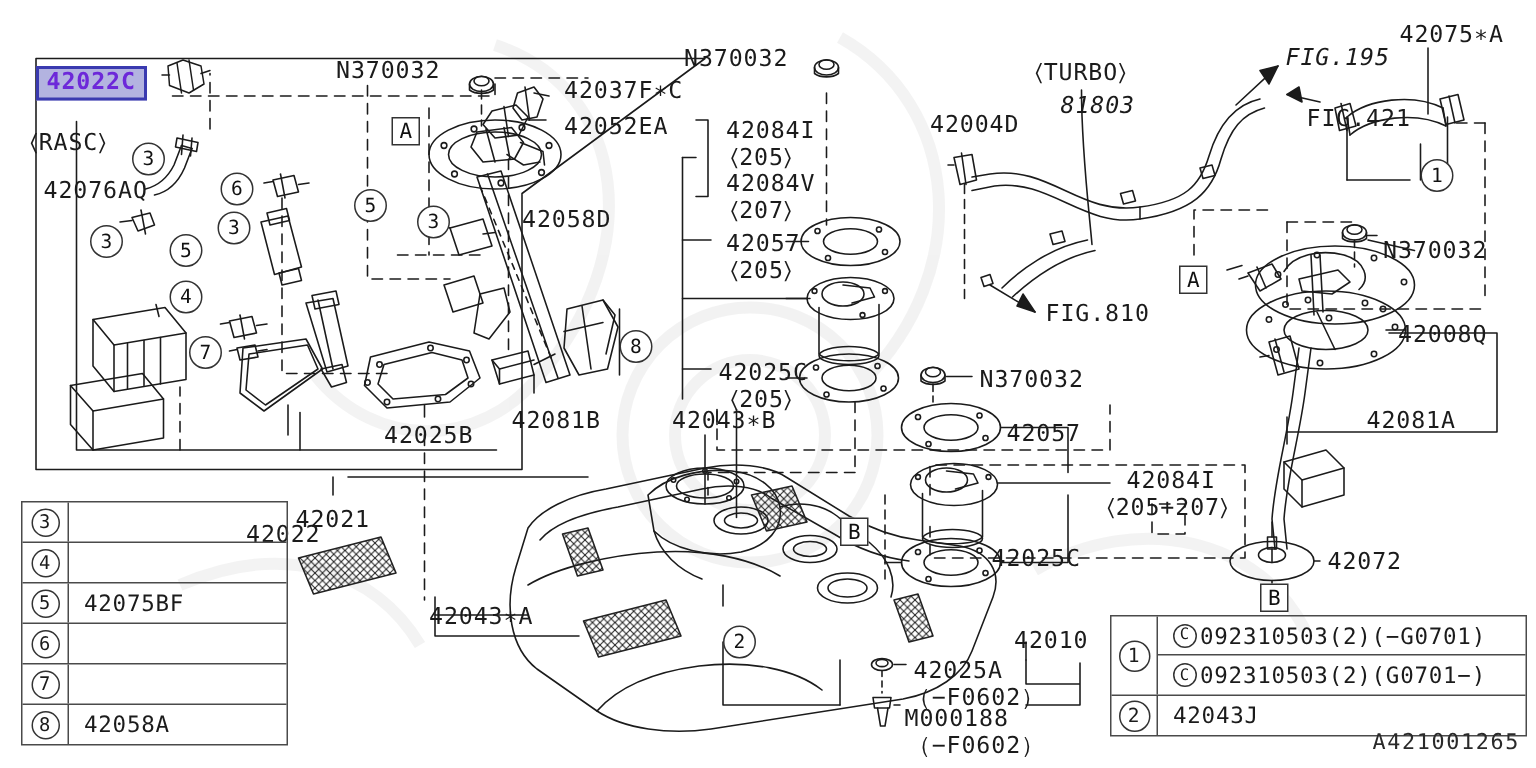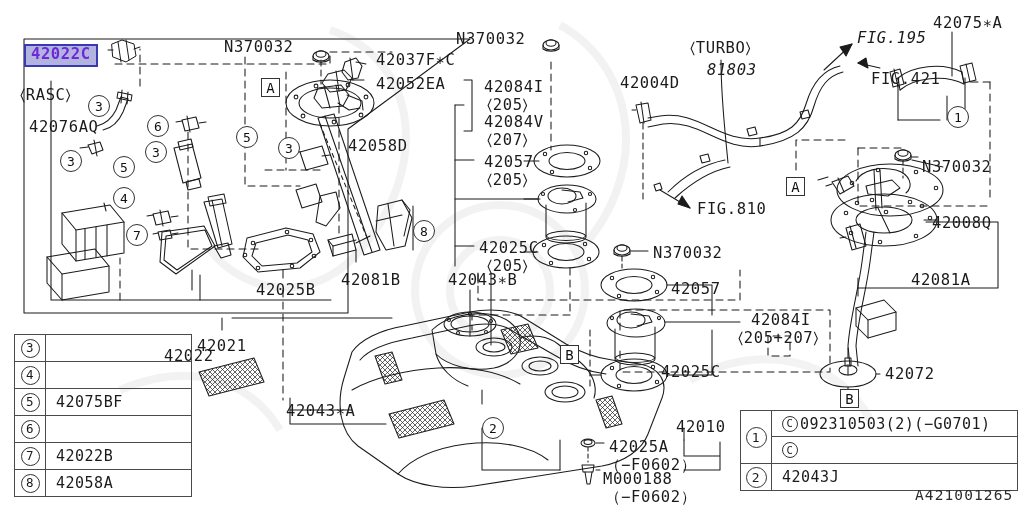--- a/index.html
+++ b/index.html
@@ -616,21 +616,20 @@
       </div>
       <div class="trow brow" style="height: 26px;">
         <div class="tcell tnum">
           <span class="circ">6</span>
         </div>
       </div>
       <div class="trow brow" style="height: 26px;">
         <div class="tcell tnum">
           <span class="circ">7</span>
         </div>
-        <div class="tcell tval">42022B</div>
       </div>
       <div class="trow" style="height: 26px;">
         <div class="tcell tnum">
           <span class="circ">8</span>
         </div>
         <div class="tcell tval">42058A</div>
       </div>
     </div>
 
   <div class="tbl" id="legend-right" style="left:740px;top:410px;width:278px;">
@@ -638,20 +637,21 @@
         <div class="tcell tnum" style="min-height: 52px;">
           <span class="circ big">1</span>
         </div>
         <div style="flex: 1 1 0%;">
           <div class="tcell tval brow" style="height: 26px;">
             <span class="cmark">C</span>
             <span>092310503(2)(−G0701)</span>
           </div>
           <div class="tcell tval" style="height: 26px;">
             <span class="cmark">C</span>
+            <span>092310503(2)(G0701−)</span>
           </div>
         </div>
       </div>
       <div class="trow">
         <div class="tcell tnum" style="min-height: 26px;">
           <span class="circ big">2</span>
         </div>
         <div style="flex: 1 1 0%;">
           <div class="tcell tval" style="height: 26px;">
             <span>42043J</span>

